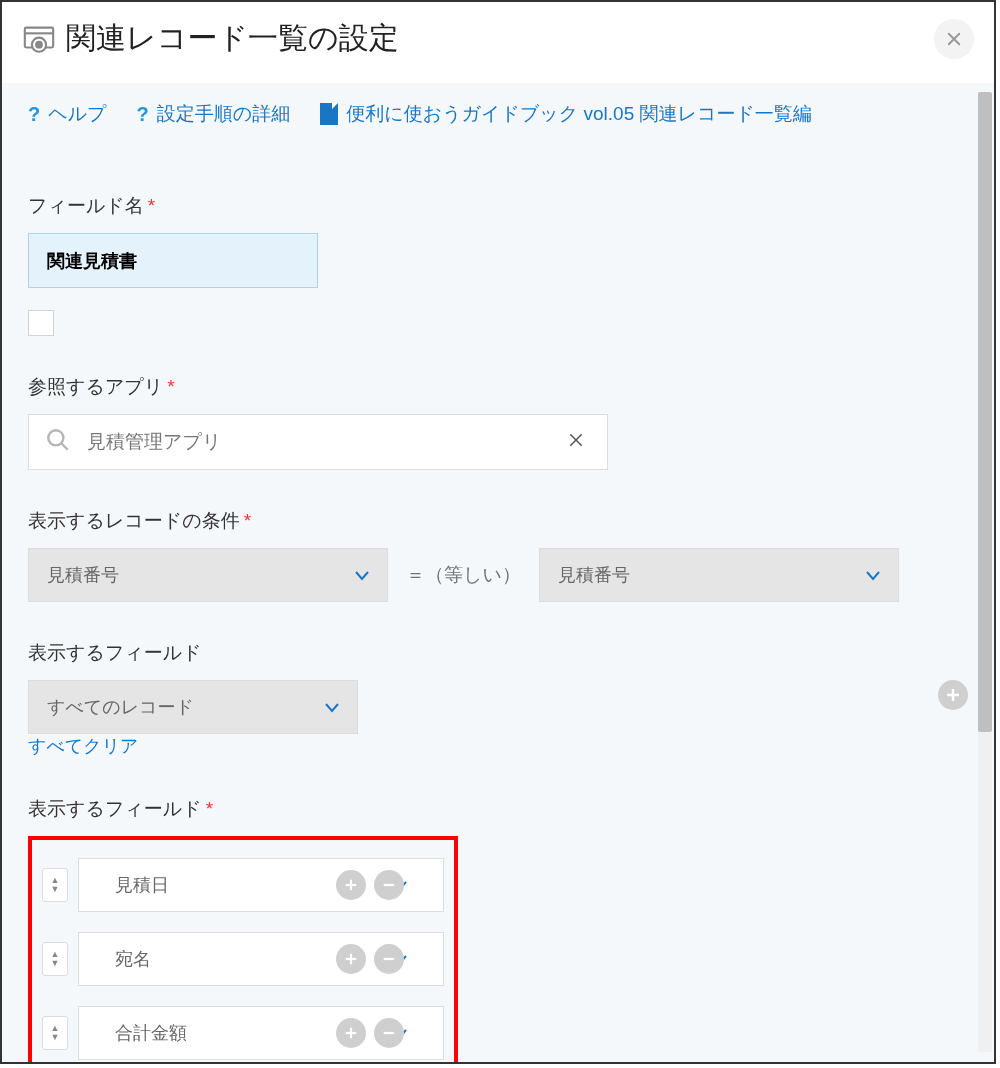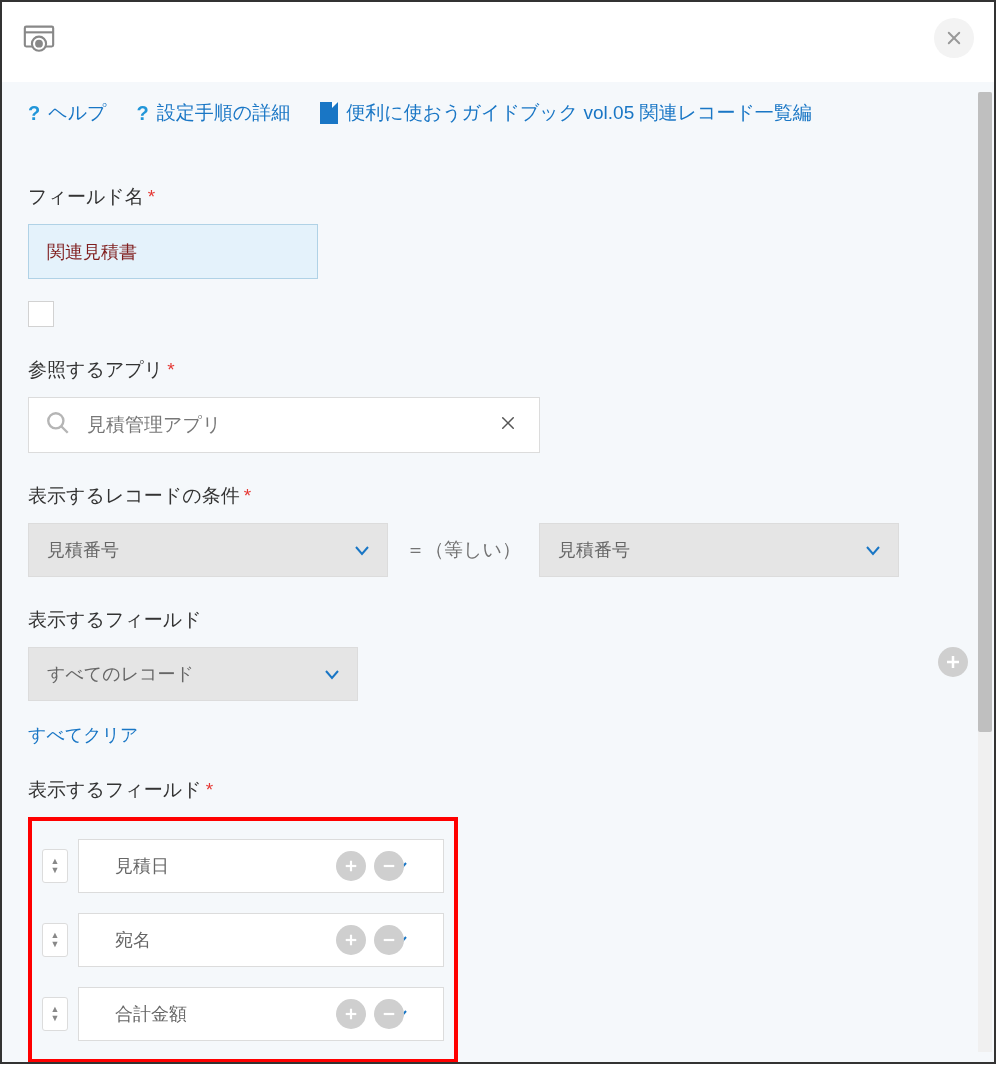--- a/index.html
+++ b/index.html
@@ -13,45 +13,45 @@
 .close-btn { margin-left: auto; width: 40px; height: 40px; border-radius: 50%; background: #f3f3f3; display: flex; align-items: center; justify-content: center; color: #888; font-size: 22px; cursor: pointer; }
 
 .help-bar { background: #f5f8fb; padding: 18px 26px; display: flex; gap: 30px; align-items: center; }
 .help-link { color: #1976c5; font-size: 19px; cursor: pointer; display: inline-flex; align-items: center; gap: 8px; }
 .help-q { color: #2196d9; font-weight: bold; font-size: 20px; }
 .doc-icon { width: 18px; height: 22px; background: #1976c5; display: inline-block; position: relative; }
 .doc-icon::before { content: ""; position: absolute; top: 0; right: 0; border-left: 6px solid #fff; border-bottom: 6px solid transparent; width: 0; height: 0; }
 
 .body-content { background: #f5f8fb; padding: 10px 26px 30px 26px; height: 940px; }
 
-.section-label { font-size: 19px; color: #333; margin-top: 30px; margin-bottom: 14px; }
+.section-label { font-size: 19px; color: #333; margin-top: 38px; margin-bottom: 14px; }
 .req { color: #e53935; margin-left: 4px; }
 
-.name-input { width: 290px; padding: 16px 18px; font-size: 18px; font-weight: 400; color: #7f1d1d; border: 1px solid #b0d2e6; background: #e4f2fb; }
+.name-input { width: 290px; padding: 16px 18px; font-size: 18px; font-weight: 700; color: #000000; border: 1px solid #b0d2e6; background: #e4f2fb; }
 
 .checkbox-row { display: flex; align-items: center; gap: 14px; margin-top: 22px; }
 .checkbox-box { width: 26px; height: 26px; border: 1px solid #d2d2d2; background: #fff; display: inline-block; cursor: pointer; }
 .checkbox-label { font-size: 18px; color: #333; }
 
-.app-search { display: flex; align-items: center; width: 512px; border: 1px solid #dcdcdc; background: #fff; padding: 12px 16px; margin-top: 12px; justify-content: center; }
+.app-search { display: flex; align-items: center; width: 580px; border: 1px solid #dcdcdc; background: #fff; padding: 12px 16px; margin-top: 12px; justify-content: center; }
 .search-icon svg { width: 26px; height: 26px; }
 .app-search-text { flex: 1; font-size: 19px; color: #777; margin-left: 16px; }
 .clear-x { font-size: 22px; color: #555; cursor: pointer; padding: 0 6px; }
 
 .condition-row { display: flex; align-items: center; gap: 18px; margin-top: 4px; }
 .select-box { display: flex; align-items: center; justify-content: space-between; border: 1px solid #dcdcdc; background: #e5e5e5; padding: 14px 18px; cursor: pointer; font-size: 18px; color: #666; }
 .select-box.w350 { width: 360px; }
 .chev { color: #1976c5; }
 .eq-text { font-size: 19px; color: #737373; }
 
 .filter-row { display: flex; align-items: flex-start; margin-top: 4px; }
 .select-box.w330 { width: 330px; }
 .add-circle { width: 30px; height: 30px; border-radius: 50%; background: #cfcfcf; color: #fff; display: flex; align-items: center; justify-content: center; font-size: 22px; cursor: pointer; margin-left: auto; }
 
-.clear-all { color: #1976c5; font-size: 18px; margin-top: 22px; cursor: pointer; display: inline-block; }
+.clear-all { color: #1976c5; font-size: 18px; cursor: pointer; display: inline-block; }
 
 .fields-box { border: 4px solid #ff0000; padding: 8px 10px; margin-top: 4px; width: 430px; }
 .field-row { display: flex; align-items: center; gap: 10px; margin: 10px 0; }
 .drag-handle { width: 26px; height: 34px; border: 1px solid #dcdcdc; background: #fff; display: flex; flex-direction: column; align-items: center; justify-content: center; cursor: move; border-radius: 3px; }
 .drag-handle .arr { font-size: 9px; color: #888; line-height: 9px; }
 .field-select { flex: 1; display: flex; align-items: center; justify-content: space-between; border: 1px solid #dcdcdc; background: #fff; padding: 14px 36px; cursor: pointer; font-size: 18px; color: #666; }
 
 .row-actions { position: absolute; right: 40px; display: flex; gap: 8px; }
 .row-actions .circ { width: 30px; height: 30px; border-radius: 50%; background: #cfcfcf; color: #fff; display: flex; align-items: center; justify-content: center; font-size: 20px; cursor: pointer; }
 
@@ -67,20 +67,21 @@
 
   <div class="dialog-header">
     <span class="dialog-title-icon">
       <svg viewBox="0 0 24 24" width="34" height="34" fill="none" stroke="#888" stroke-width="1.5">
         <rect x="2" y="4" width="20" height="14" rx="1"></rect>
         <line x1="2" y1="8" x2="22" y2="8"></line>
         <circle cx="12" cy="16" r="5" fill="#fff" stroke="#888"></circle>
         <circle cx="12" cy="16" r="2" fill="#888"></circle>
       </svg>
     </span>
+    <h1 class="dialog-title">関連レコード一覧の設定</h1>
     <div class="close-btn">
       <svg viewBox="0 0 24 24" width="18" height="18" stroke="#999" stroke-width="2.5" stroke-linecap="round">
           <line x1="5" y1="5" x2="19" y2="19"></line>
           <line x1="19" y1="5" x2="5" y2="19"></line>
         </svg>
     </div>
   </div>
 
   <div class="help-bar">
     <span class="help-link">

